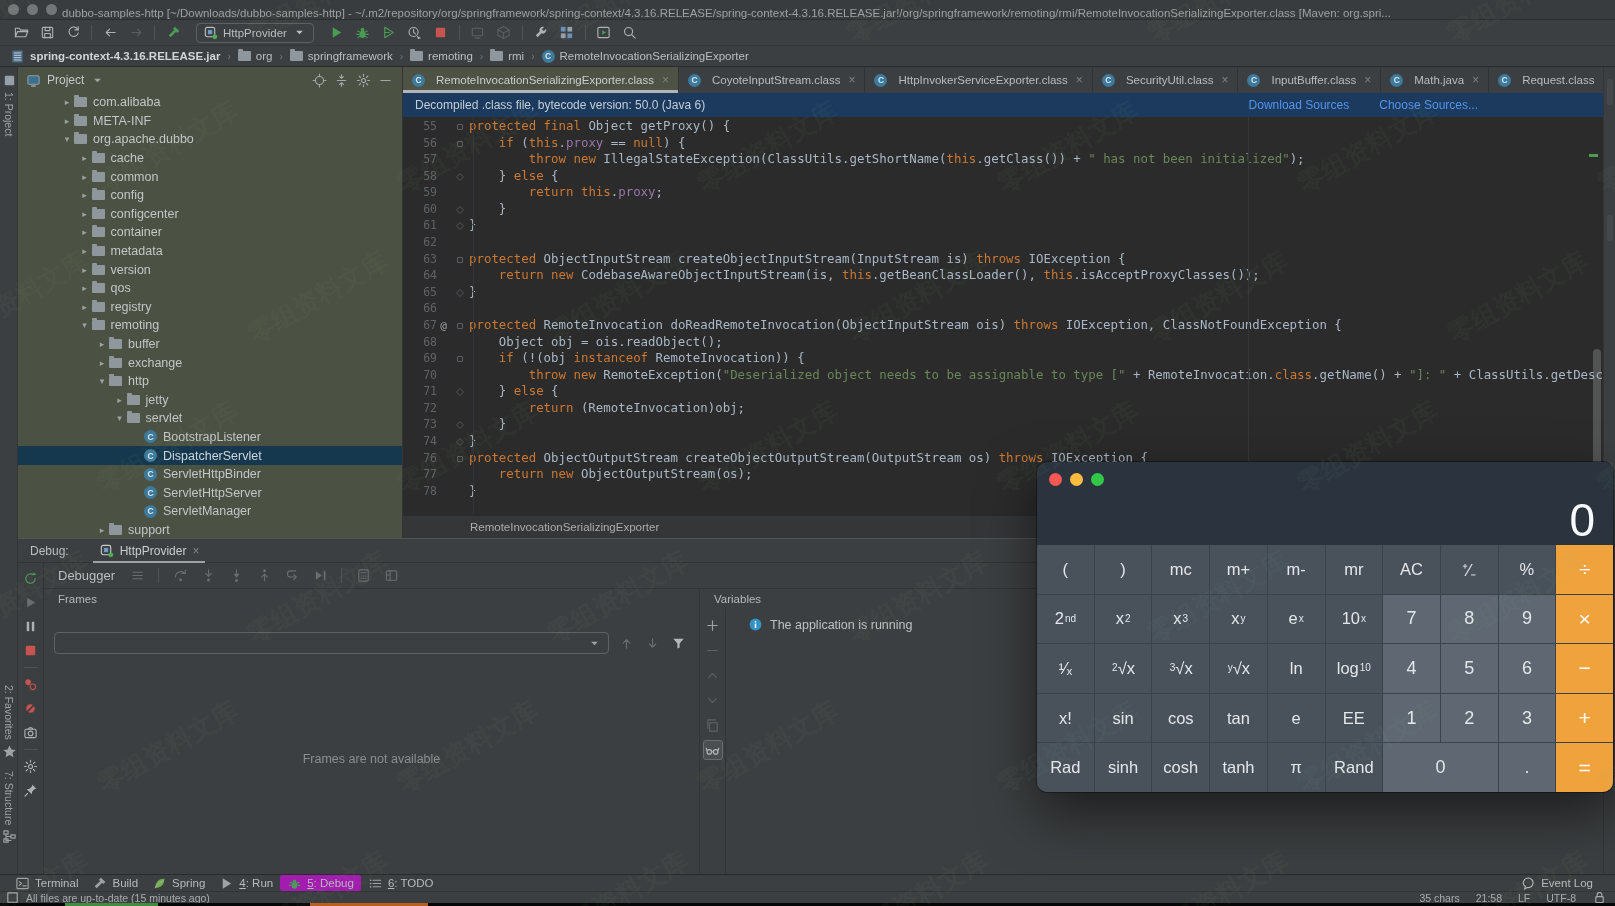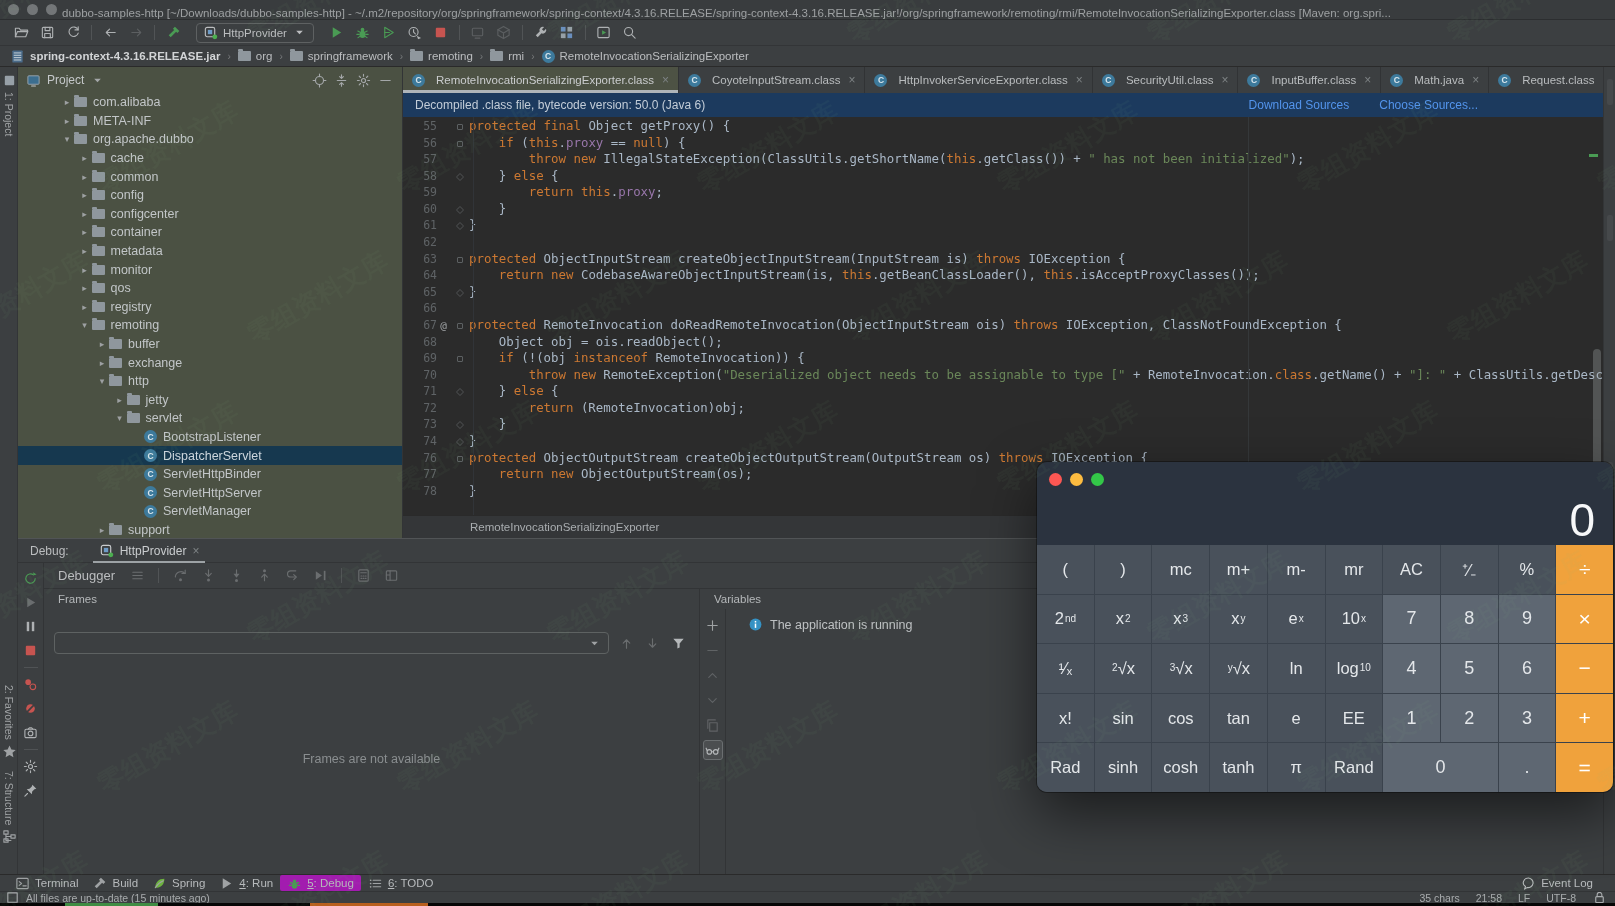--- a/index.html
+++ b/index.html
@@ -421,21 +421,21 @@
                 <span>container</span>
               </div>
               <div class="tree-row " style="padding-left:59.5px">
                 <span class="arr">▸</span>
                 <span class="fo"></span>
                 <span>metadata</span>
               </div>
               <div class="tree-row " style="padding-left:59.5px">
                 <span class="arr">▸</span>
                 <span class="fo"></span>
-                <span>monitor</span>
+                <span>version</span>
               </div>
               <div class="tree-row " style="padding-left:59.5px">
                 <span class="arr">▸</span>
                 <span class="fo"></span>
                 <span>qos</span>
               </div>
               <div class="tree-row " style="padding-left:59.5px">
                 <span class="arr">▸</span>
                 <span class="fo"></span>
                 <span>registry</span>

